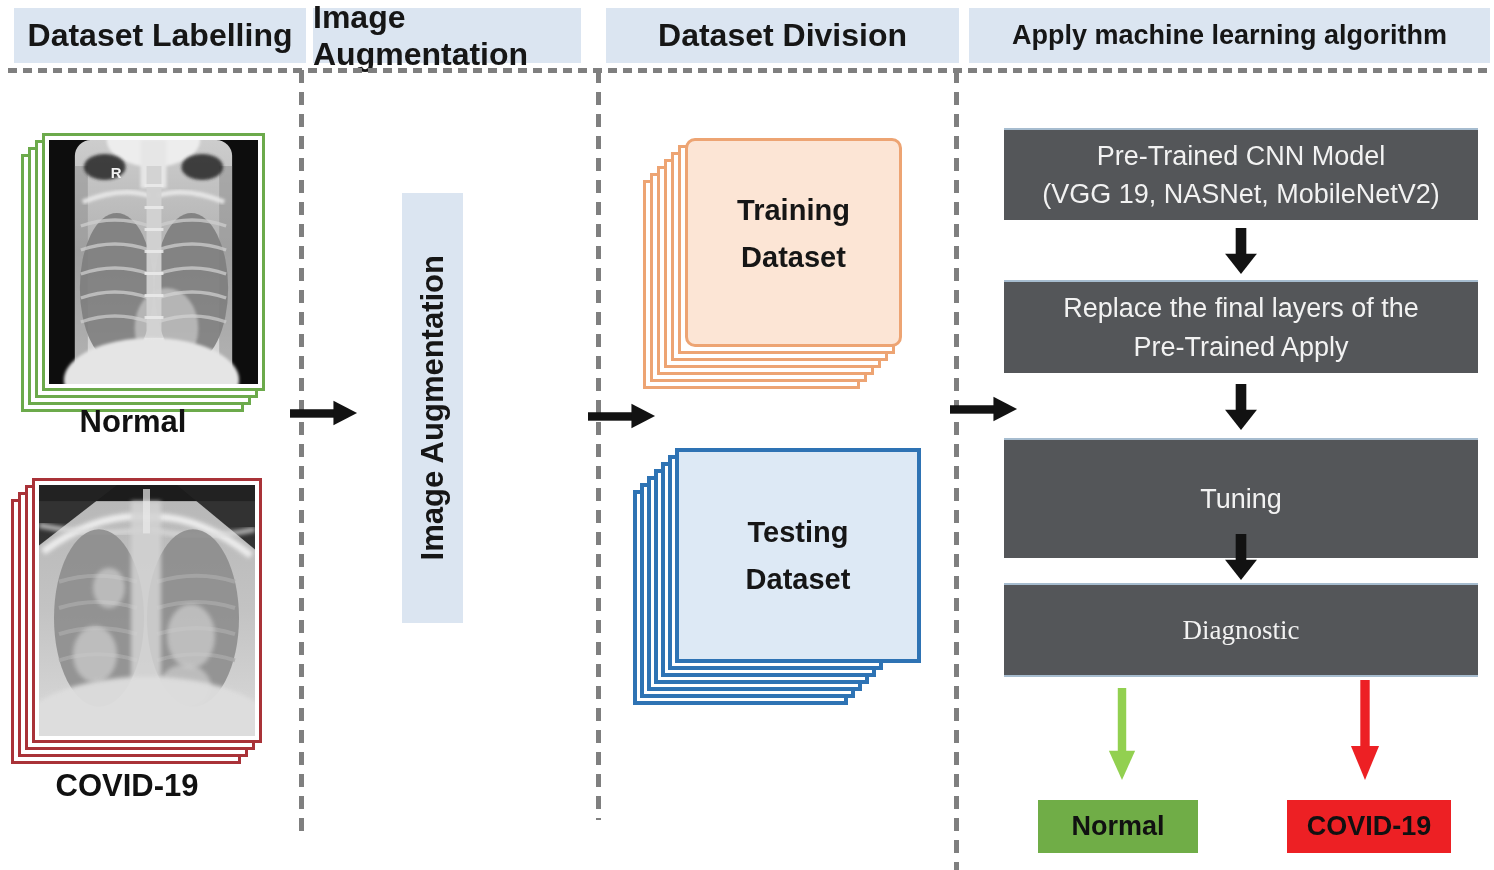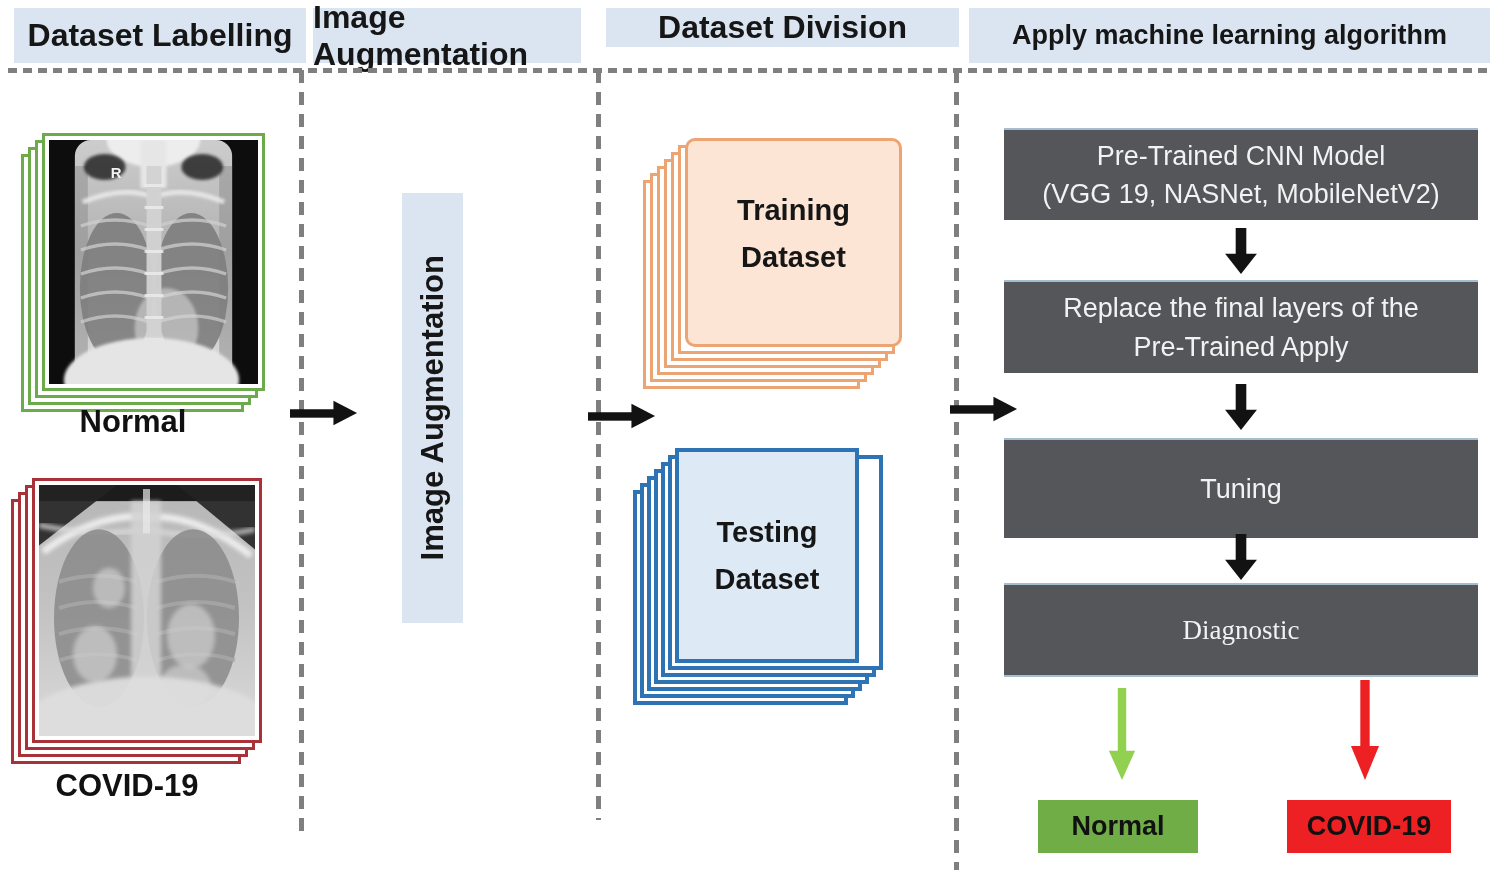--- a/index.html
+++ b/index.html
@@ -14,21 +14,21 @@
   html,body{margin:0;padding:0;background:#ffffff;}
   .canvas{position:relative;width:1494px;height:870px;background:#ffffff;overflow:hidden;
           font-family:"Liberation Sans","DejaVu Sans",sans-serif;color:var(--text-dark);}
   .abs{position:absolute;}
 
   
   .header{background:var(--header-bg);display:flex;align-items:center;justify-content:center;
           font-weight:bold;font-size:32px;letter-spacing:0;color:var(--text-dark);}
   #h1{left:14px;top:8px;width:292px;height:55px;}
   #h2{left:313px;top:8px;width:268px;height:55px;}
-  #h3{left:606px;top:8px;width:353px;height:39px;}
+  #h3{left:606px;top:8px;width:353px;height:55px;}
   #h4{left:969px;top:8px;width:521px;height:55px;font-size:27px;}
 
   
   .hdash{left:8px;top:68px;width:1482px;height:5px;
          background:repeating-linear-gradient(90deg,var(--dash-gray) 0 9px,transparent 9px 15px);}
   .vdash{width:5px;background:repeating-linear-gradient(180deg,var(--dash-gray) 0 13px,transparent 13px 22px);}
   #v1{left:299px;top:70px;height:768px;}
   #v2{left:596px;top:70px;height:750px;}
   #v3{left:954px;top:70px;height:800px;}
 
@@ -57,21 +57,21 @@
   .aug-box span{writing-mode:vertical-rl;transform:rotate(180deg);font-weight:bold;
                 font-size:31px;white-space:nowrap;color:var(--text-dark);}
 
   
   .step{left:1004px;width:474px;background:var(--step-bg);color:var(--step-text);
         display:flex;flex-direction:column;align-items:center;justify-content:center;
         font-size:27px;line-height:1.42;border-top:2px solid var(--step-edge);box-sizing:border-box;}
   .step .step-line{display:block;text-align:center;}
   #s1{top:128px;height:92px;}
   #s2{top:280px;height:93px;}
-  #s3{top:438px;height:100px;}
+  #s3{top:438px;height:120px;}
   #s4{top:583px;height:94px;border-bottom:2px solid var(--step-edge);font-family:Liberation Serif, serif;}
 
   
   .arrow svg{display:block;width:100%;height:100%;}
   .a-black svg rect,.a-black svg polygon{fill:var(--arrow-black);}
   .a-green svg rect,.a-green svg polygon{fill:var(--green-arrow);}
   .a-red svg rect,.a-red svg polygon{fill:var(--red-accent);}
   #ar1{left:290px;top:398px;width:68px;height:30px;}
   #ar2{left:588px;top:401px;width:68px;height:30px;}
   #ar3{left:950px;top:394px;width:68px;height:30px;}
@@ -227,21 +227,21 @@
     <span>Training</span>
     <span>Dataset</span>
   </div>
 
   <div class="sheet blue" style="left:633px;top:490px;width:215px;height:215px;"></div>
   <div class="sheet blue" style="left:640px;top:483px;width:215px;height:215px;"></div>
   <div class="sheet blue" style="left:647px;top:476px;width:215px;height:215px;"></div>
   <div class="sheet blue" style="left:654px;top:469px;width:215px;height:215px;"></div>
   <div class="sheet blue" style="left:661px;top:462px;width:215px;height:215px;"></div>
   <div class="sheet blue" style="left:668px;top:455px;width:215px;height:215px;"></div>
-  <div class="dataset-card blue" style="left:675px;top:448px;width:184px;height:215px;">
+  <div class="dataset-card blue" style="left:675px;top:448px;width:246px;height:215px;">
     <span>Testing</span>
     <span>Dataset</span>
   </div>
 
   <div class="abs arrow a-black" id="ar3">
     <svg viewBox="0 0 72 32" preserveAspectRatio="none">
         <rect x="0" y="12" width="48" height="9"></rect>
         <polygon points="46,3 46,29 71,16"></polygon>
       </svg>
   </div>

